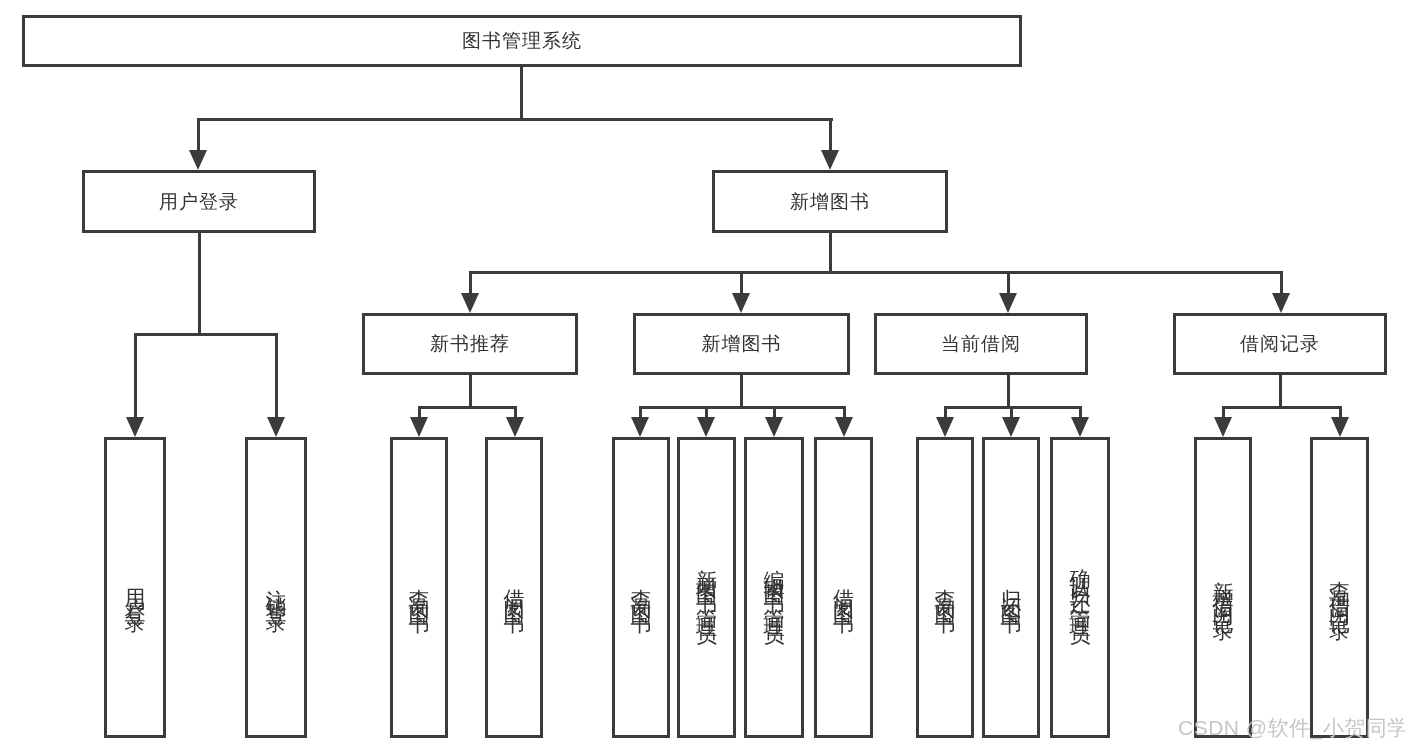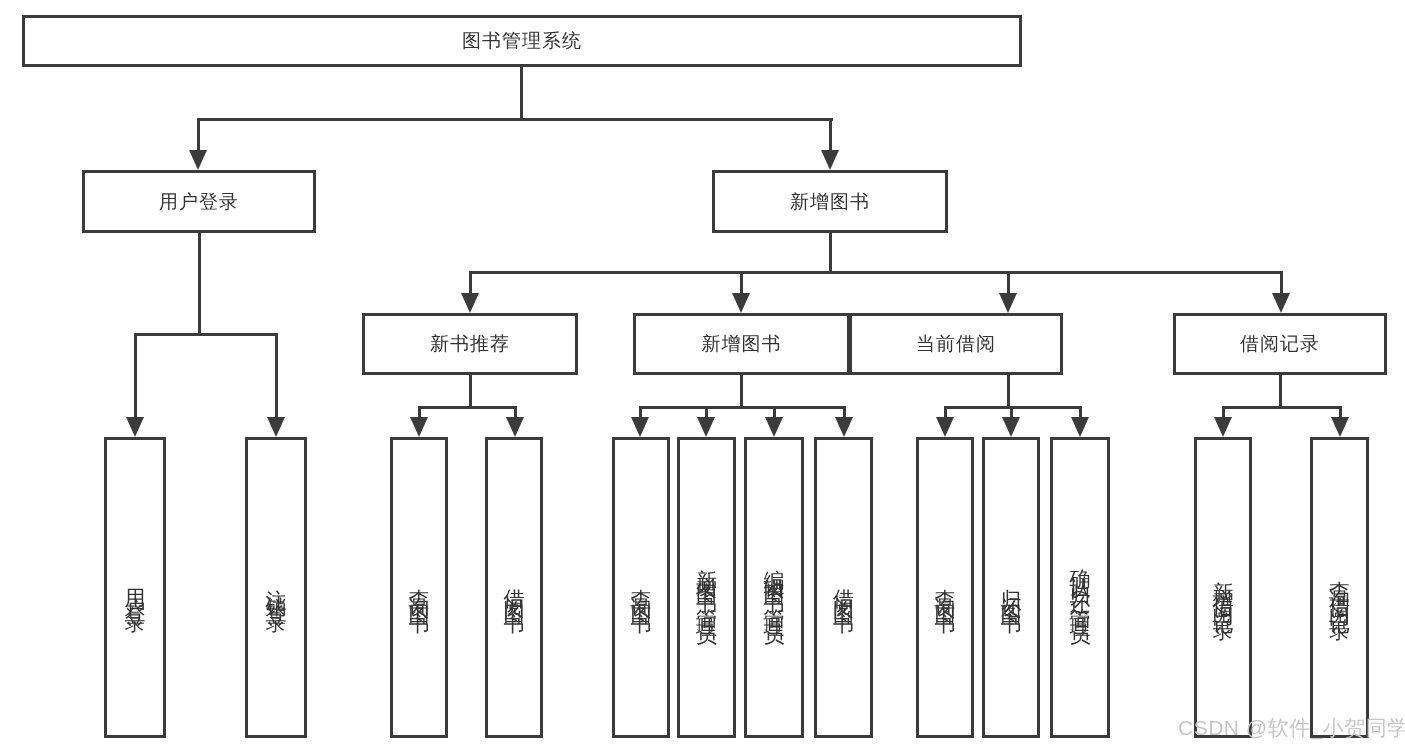--- a/index.html
+++ b/index.html
@@ -104,21 +104,21 @@
   <div class="arrow" style="left:461px; top:293px;"></div>
   <div class="vline" style="left:740px; top:271px; height:24px;"></div>
   <div class="arrow" style="left:732px; top:293px;"></div>
   <div class="vline" style="left:1007px; top:271px; height:24px;"></div>
   <div class="arrow" style="left:999px; top:293px;"></div>
   <div class="vline" style="left:1280px; top:271px; height:24px;"></div>
   <div class="arrow" style="left:1272px; top:293px;"></div>
 
   <div class="node" style="left:362px; top:313px; width:216px; height:62px;">新书推荐</div>
   <div class="node" style="left:633px; top:313px; width:217px; height:62px;">新增图书</div>
-  <div class="node" style="left:849px; top:313px; width:214px; height:62px;">当前借阅</div>
+  <div class="node" style="left:874px; top:313px; width:214px; height:62px;">当前借阅</div>
   <div class="node" style="left:1173px; top:313px; width:214px; height:62px;">借阅记录</div>
 
   <div class="vline" style="left:469px; top:375px; height:34px;"></div>
   <div class="hline" style="left:418px; top:406px; width:99px;"></div>
   <div class="vline" style="left:418px; top:406px; height:13px;"></div>
   <div class="arrow" style="left:410px; top:417px;"></div>
   <div class="vline" style="left:514px; top:406px; height:13px;"></div>
   <div class="arrow" style="left:506px; top:417px;"></div>
 
   <div class="vline" style="left:740px; top:375px; height:34px;"></div>

